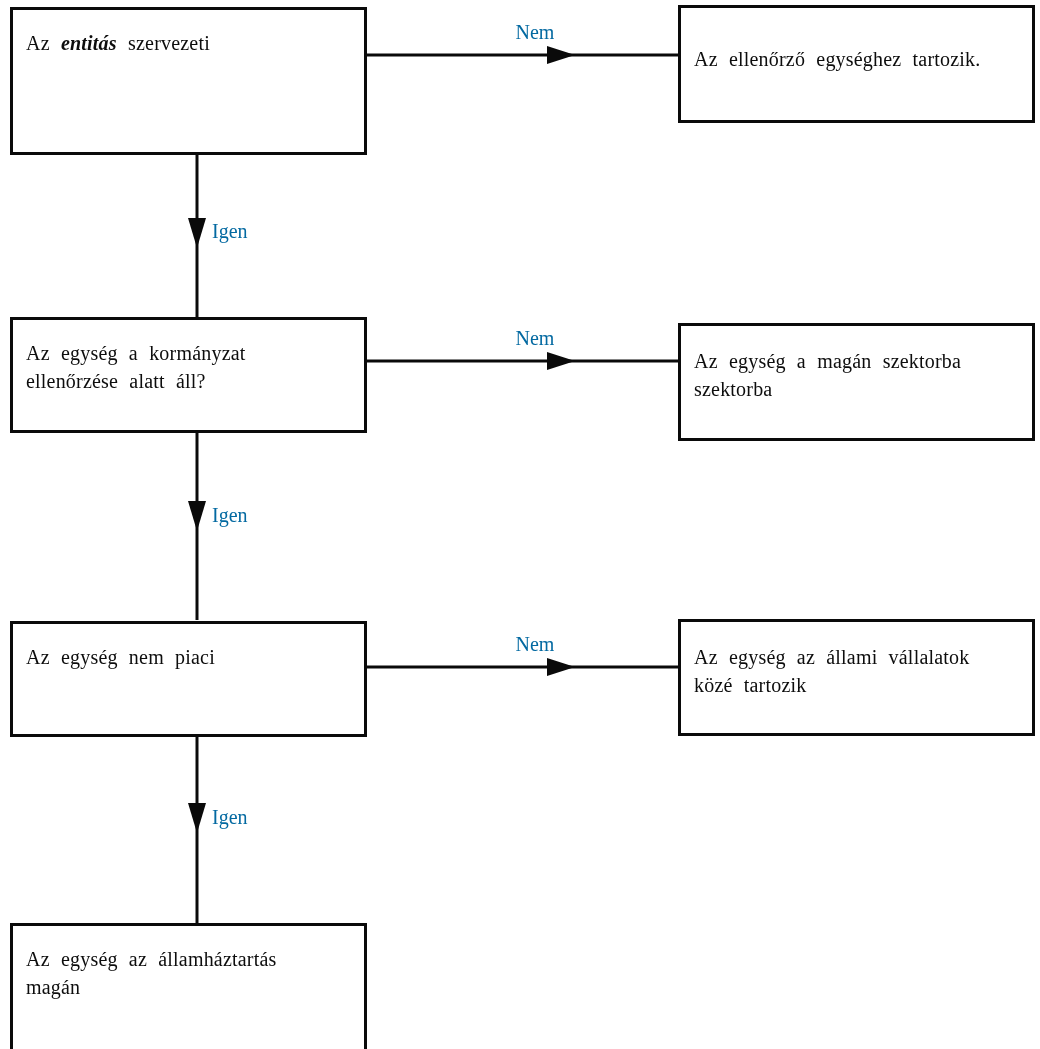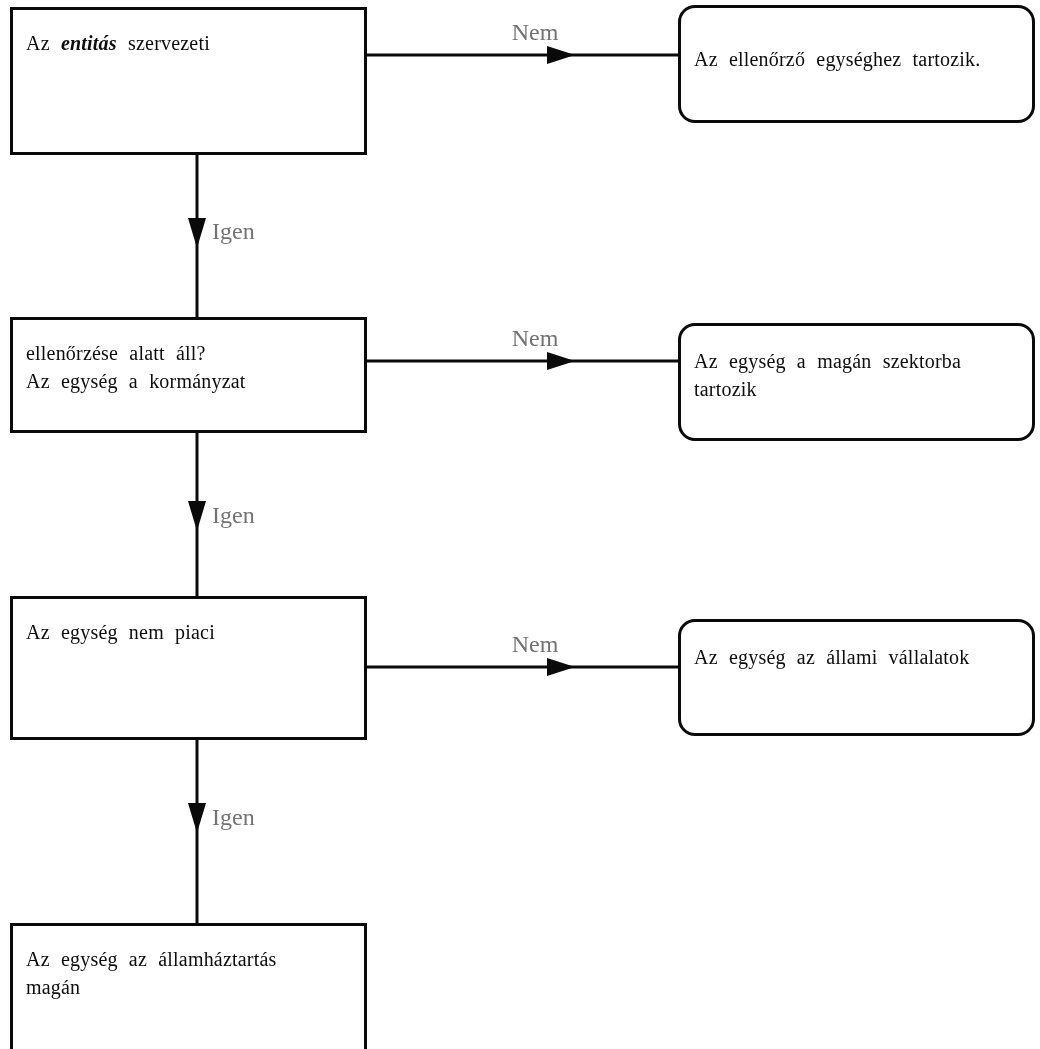--- a/index.html
+++ b/index.html
@@ -35,35 +35,34 @@
   }
   .lcol {
     left: 10px;
     width: 357px;
     padding: 19px 18px 0 13px;
   }
   .rcol {
     left: 678px;
     width: 357px;
     padding: 21px 20px 0 13px;
-    border-radius: 17px;
   }
   .rcol.single {
     padding-top: 37px;
   }
   .em {
     font-weight: 700;
     font-style: italic;
   }
   .elabel {
     position: absolute;
-    font-size: 24px;
+    font-size: 20px;
     line-height: 24px;
     white-space: nowrap;
-    color: #737373;
+    color: #0369a1;
   }
   .nem {
     width: 100px;
     text-align: center;
   }
 </style>
 </head>
 <body>
 
 <div class="canvas">
@@ -91,35 +90,36 @@
 
   <div class="box lcol" style="top:7px;height:148px;">
     <div><span>Az</span> <span class="em">entitás</span> <span>szervezeti</span></div>
   </div>
 
   <div class="box rcol single" style="top:5px;height:118px;">
     <div>Az ellenőrző egységhez tartozik.</div>
   </div>
 
   <div class="box lcol" style="top:317px;height:116px;">
+    <div>Az egység a kormányzat</div>
     <div>ellenőrzése alatt áll?</div>
-    <div>Az egység a kormányzat</div>
   </div>
 
   <div class="box rcol" style="top:323px;height:118px;">
     <div>Az egység a magán szektorba</div>
-    <div>tartozik</div>
+    <div>szektorba</div>
   </div>
 
-  <div class="box lcol" style="top:596px;height:144px;">
+  <div class="box lcol" style="top:621px;height:116px;">
     <div>Az egység nem piaci</div>
   </div>
 
   <div class="box rcol" style="top:619px;height:117px;">
     <div>Az egység az állami vállalatok</div>
+    <div>közé tartozik</div>
   </div>
 
   <div class="box lcol" style="top:923px;height:132px;">
     <div>Az egység az államháztartás</div>
     <div>magán</div>
   </div>
 
   <div class="elabel nem" style="left:485px;top:20px;">Nem</div>
   <div class="elabel nem" style="left:485px;top:326px;">Nem</div>
   <div class="elabel nem" style="left:485px;top:632px;">Nem</div>

